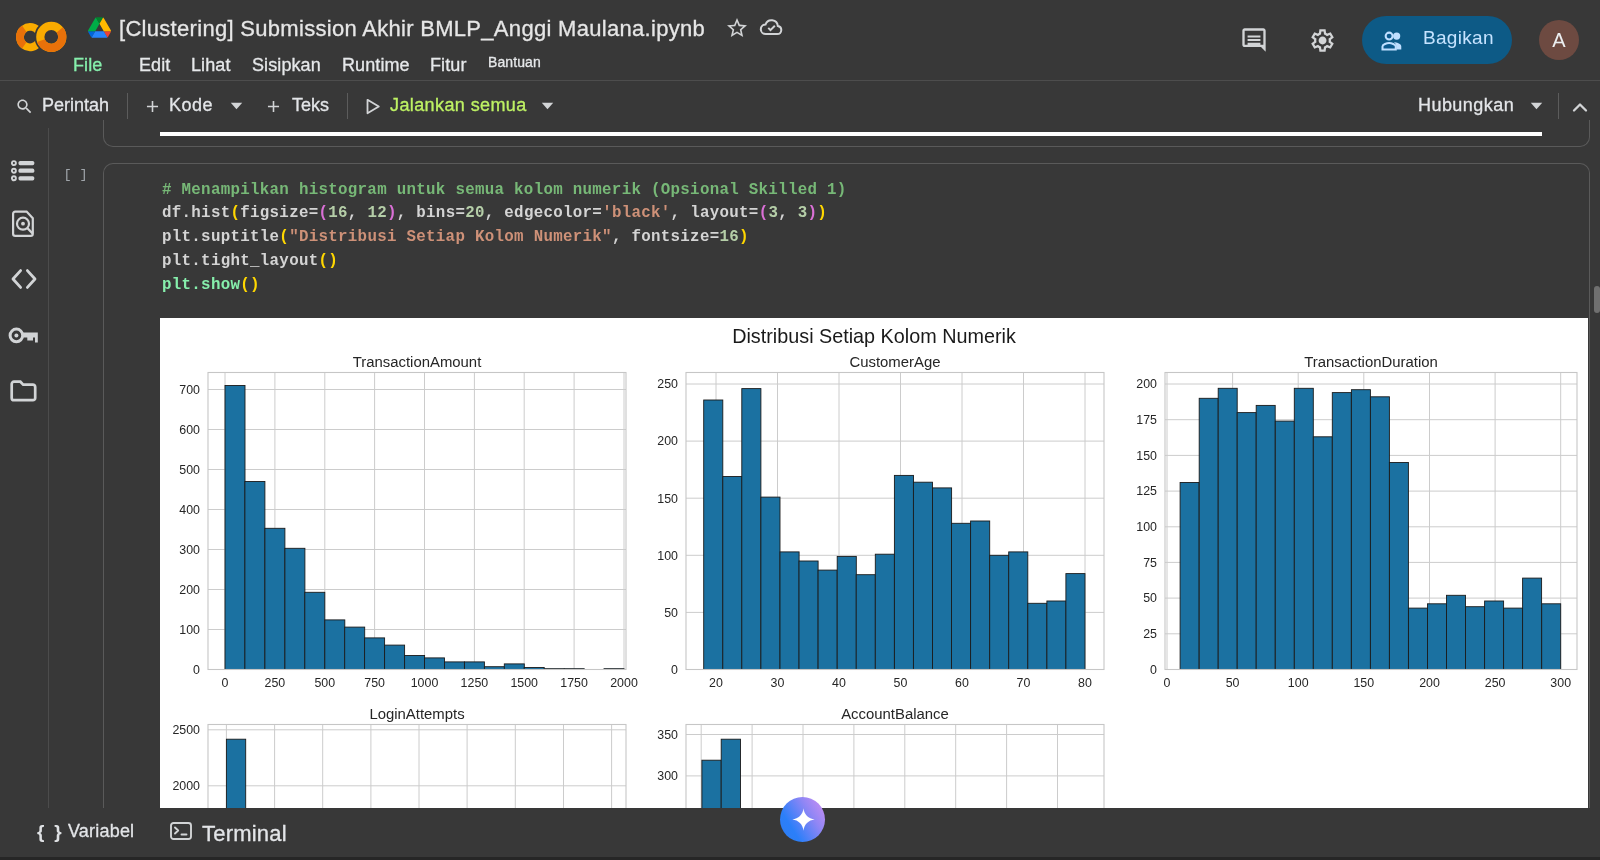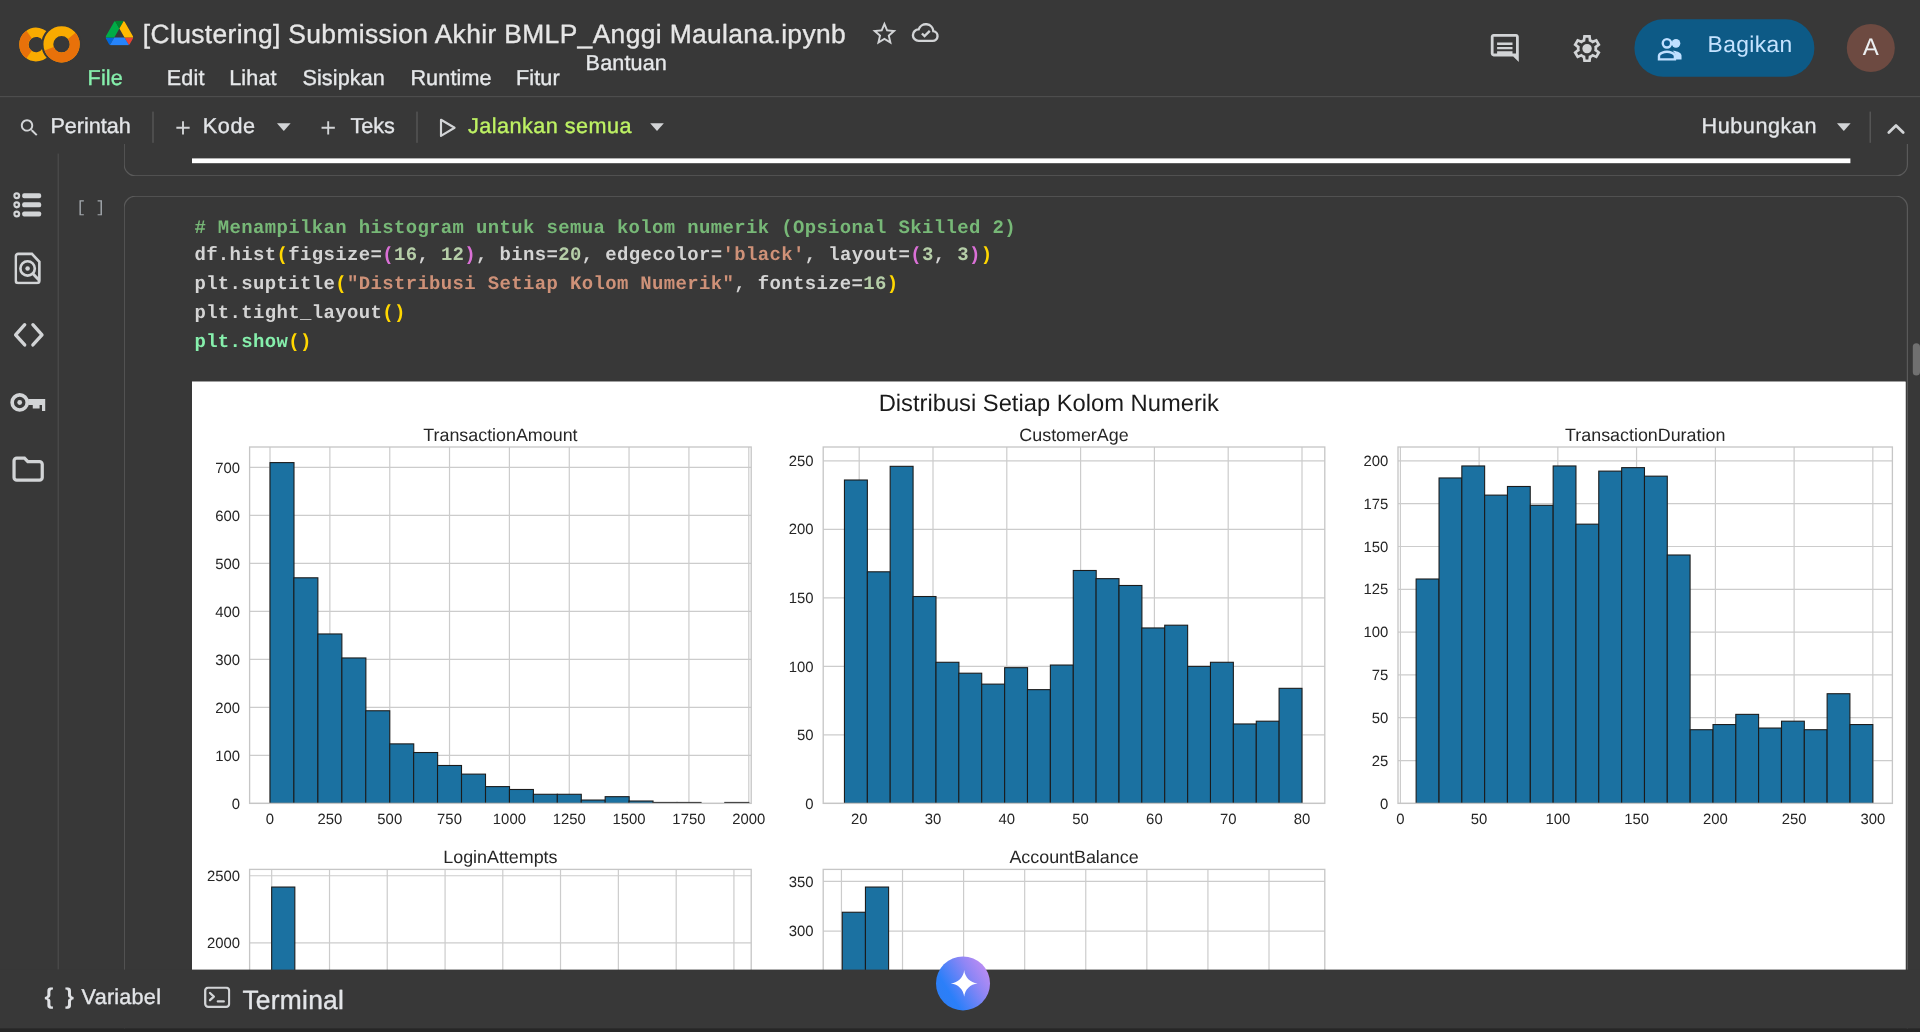--- a/index.html
+++ b/index.html
@@ -49,21 +49,21 @@
 <path d="M3.1 20 v-2.6 c0-2 3.9-3.1 5.9-3.1 s5.9 1.1 5.9 3.1 V20 z" fill="#0c5a8d" stroke="#bfdfff" stroke-width="1.8"></path>
   </svg>
 <div class="abs" style="left:1423px;top:26.5px;font-size:19px;color:#c5e3ff;letter-spacing:0.3px">Bagikan</div>
 <div class="abs" style="left:1539px;top:20px;width:40px;height:40px;border-radius:50%;background:#6d4a41;color:#eceff1;font-size:20px;text-align:center;line-height:40px">A</div>
 <div class="abs t" style="left:73px;top:55px;font-size:18px;color:#86efac;letter-spacing:0.1px">File</div>
 <div class="abs t" style="left:139px;top:55px;font-size:18px;color:#e6e8ea;letter-spacing:0.1px">Edit</div>
 <div class="abs t" style="left:191px;top:55px;font-size:18px;color:#e6e8ea;letter-spacing:0.1px">Lihat</div>
 <div class="abs t" style="left:252px;top:55px;font-size:18px;color:#e6e8ea;letter-spacing:0.1px">Sisipkan</div>
 <div class="abs t" style="left:342px;top:55px;font-size:18px;color:#e6e8ea;letter-spacing:0.1px">Runtime</div>
 <div class="abs t" style="left:430px;top:55px;font-size:18px;color:#e6e8ea;letter-spacing:0.1px">Fitur</div>
-<div class="abs t" style="left:488px;top:42px;font-size:18px;color:#e6e8ea;letter-spacing:0.1px">Bantuan</div>
+<div class="abs t" style="left:488px;top:54px;font-size:14px;color:#e6e8ea;letter-spacing:0.1px">Bantuan</div>
 <div class="abs" style="left:0;top:80px;width:1600px;height:1px;background:#4d4d4d"></div>
 <svg class="abs" style="left:15px;top:97px" width="19" height="19" viewBox="0 0 24 24" fill="#d2d4d6">
 <path d="M15.5 14h-.79l-.28-.27C15.41 12.59 16 11.11 16 9.5 16 5.91 13.09 3 9.5 3S3 5.91 3 9.5 5.91 16 9.5 16c1.61 0 3.09-.59 4.23-1.57l.27.28v.79l5 4.99L20.49 19l-4.99-5zm-6 0C7.01 14 5 11.99 5 9.5S7.01 5 9.5 5 14 7.01 14 9.5 11.99 14 9.5 14z"></path>
   </svg>
 <div class="abs t" style="left:42px;top:95px;font-size:18px;color:#e3e5e8">Perintah</div>
 <div class="abs" style="left:127px;top:93px;width:1px;height:26px;background:#5c5c5c"></div>
 <svg class="abs" style="left:143px;top:97px" width="19" height="19" viewBox="0 0 24 24" fill="#d2d4d6">
     <path d="M19 13h-6v6h-2v-6H5v-2h6V5h2v6h6v2z"></path>
   </svg>
 <div class="abs t" style="left:169px;top:95px;font-size:18px;color:#e3e5e8;letter-spacing:0.5px">Kode</div>
@@ -117,21 +117,21 @@
 <circle cx="9.4" cy="10.4" r="2" fill="#d2d4d6"></circle>
 <path d="M16.5 7.4 H30.8 V17.6 H28.0 V12.6 H26 V15.4 H20.3 V12.6 H16.5 Z" fill="#d2d4d6"></path>
   </svg>
 <svg class="abs" style="left:10px;top:379px" width="27" height="24" viewBox="0 0 27 24" fill="none" stroke="#d2d4d6" stroke-width="2.7">
 <path d="M1.7 5 a2.3 2.3 0 0 1 2.3-2.3 h6.4 l2.8 2.9 h9.7 a2.3 2.3 0 0 1 2.3 2.3 v11 a2.3 2.3 0 0 1-2.3 2.3 h-18.9 a2.3 2.3 0 0 1-2.3-2.3 Z"></path>
   </svg>
 <div class="abs" style="left:103px;top:120px;width:1487px;height:27px;border:1px solid #5a5a5a;border-top:none;border-radius:0 0 10px 10px"></div>
 <div class="abs" style="left:160px;top:131.5px;width:1382px;height:4px;background:#ffffff"></div>
 <div class="abs" style="left:103px;top:163px;width:1487px;height:697px;border:1px solid #5a5a5a;border-radius:10px 10px 0 0;border-bottom:none"></div>
 <div class="abs" style="left:63.5px;top:167px;font-family:'Liberation Mono',monospace;font-size:13.5px;color:#a0a5aa">[<span style="display:inline-block;width:8px"></span>]</div>
-<div style="position:absolute;left:162px;font-family:'Liberation Mono',monospace;font-size:15.8px;font-weight:700;letter-spacing:0.3px;white-space:pre;line-height:18px;top:180.5px"><span style="color:#77b877"># Menampilkan histogram untuk semua kolom numerik (Opsional Skilled 2)</span></div>
+<div style="position:absolute;left:162px;font-family:'Liberation Mono',monospace;font-size:15.8px;font-weight:700;letter-spacing:0.3px;white-space:pre;line-height:18px;top:180.5px"><span style="color:#77b877"># Menampilkan histogram untuk semua kolom numerik (Opsional Skilled 1)</span></div>
 <div style="position:absolute;left:162px;font-family:'Liberation Mono',monospace;font-size:15.8px;font-weight:700;letter-spacing:0.3px;white-space:pre;line-height:18px;top:204.3px"><span style="color:#d4d4d4">df.hist</span><span style="color:#ffd700">(</span><span style="color:#d4d4d4">figsize=</span><span style="color:#da70d6">(</span><span style="color:#b5cea8">16</span><span style="color:#d4d4d4">, </span><span style="color:#b5cea8">12</span><span style="color:#da70d6">)</span><span style="color:#d4d4d4">, bins=</span><span style="color:#b5cea8">20</span><span style="color:#d4d4d4">, edgecolor=</span><span style="color:#ce9178">'black'</span><span style="color:#d4d4d4">, layout=</span><span style="color:#da70d6">(</span><span style="color:#b5cea8">3</span><span style="color:#d4d4d4">, </span><span style="color:#b5cea8">3</span><span style="color:#da70d6">)</span><span style="color:#ffd700">)</span></div>
 <div style="position:absolute;left:162px;font-family:'Liberation Mono',monospace;font-size:15.8px;font-weight:700;letter-spacing:0.3px;white-space:pre;line-height:18px;top:228.1px"><span style="color:#d4d4d4">plt.suptitle</span><span style="color:#ffd700">(</span><span style="color:#ce9178">"Distribusi Setiap Kolom Numerik"</span><span style="color:#d4d4d4">, fontsize=</span><span style="color:#b5cea8">16</span><span style="color:#ffd700">)</span></div>
 <div style="position:absolute;left:162px;font-family:'Liberation Mono',monospace;font-size:15.8px;font-weight:700;letter-spacing:0.3px;white-space:pre;line-height:18px;top:251.9px"><span style="color:#d4d4d4">plt.tight_layout</span><span style="color:#ffd700">()</span></div>
 <div style="position:absolute;left:162px;font-family:'Liberation Mono',monospace;font-size:15.8px;font-weight:700;letter-spacing:0.3px;white-space:pre;line-height:18px;top:275.7px"><span style="color:#86efac">plt.show</span><span style="color:#ffd700">()</span></div>
 <div class="abs" style="left:160px;top:318px;width:1428px;height:492px;background:#fff">
     <svg width="1428" height="492" viewBox="0 0 1428 492" font-family="Liberation Sans, sans-serif">
 <rect x="0" y="0" width="1428" height="492" fill="#ffffff"></rect>
 <text x="714.0" y="24.5" font-size="19.8" text-anchor="middle" fill="#1a1a1a">Distribusi Setiap Kolom Numerik</text>
 <line x1="65.0" y1="54.5" x2="65.0" y2="351.5" stroke="#cccccc" stroke-width="1.0"></line>
 <line x1="114.9" y1="54.5" x2="114.9" y2="351.5" stroke="#cccccc" stroke-width="1.0"></line>

